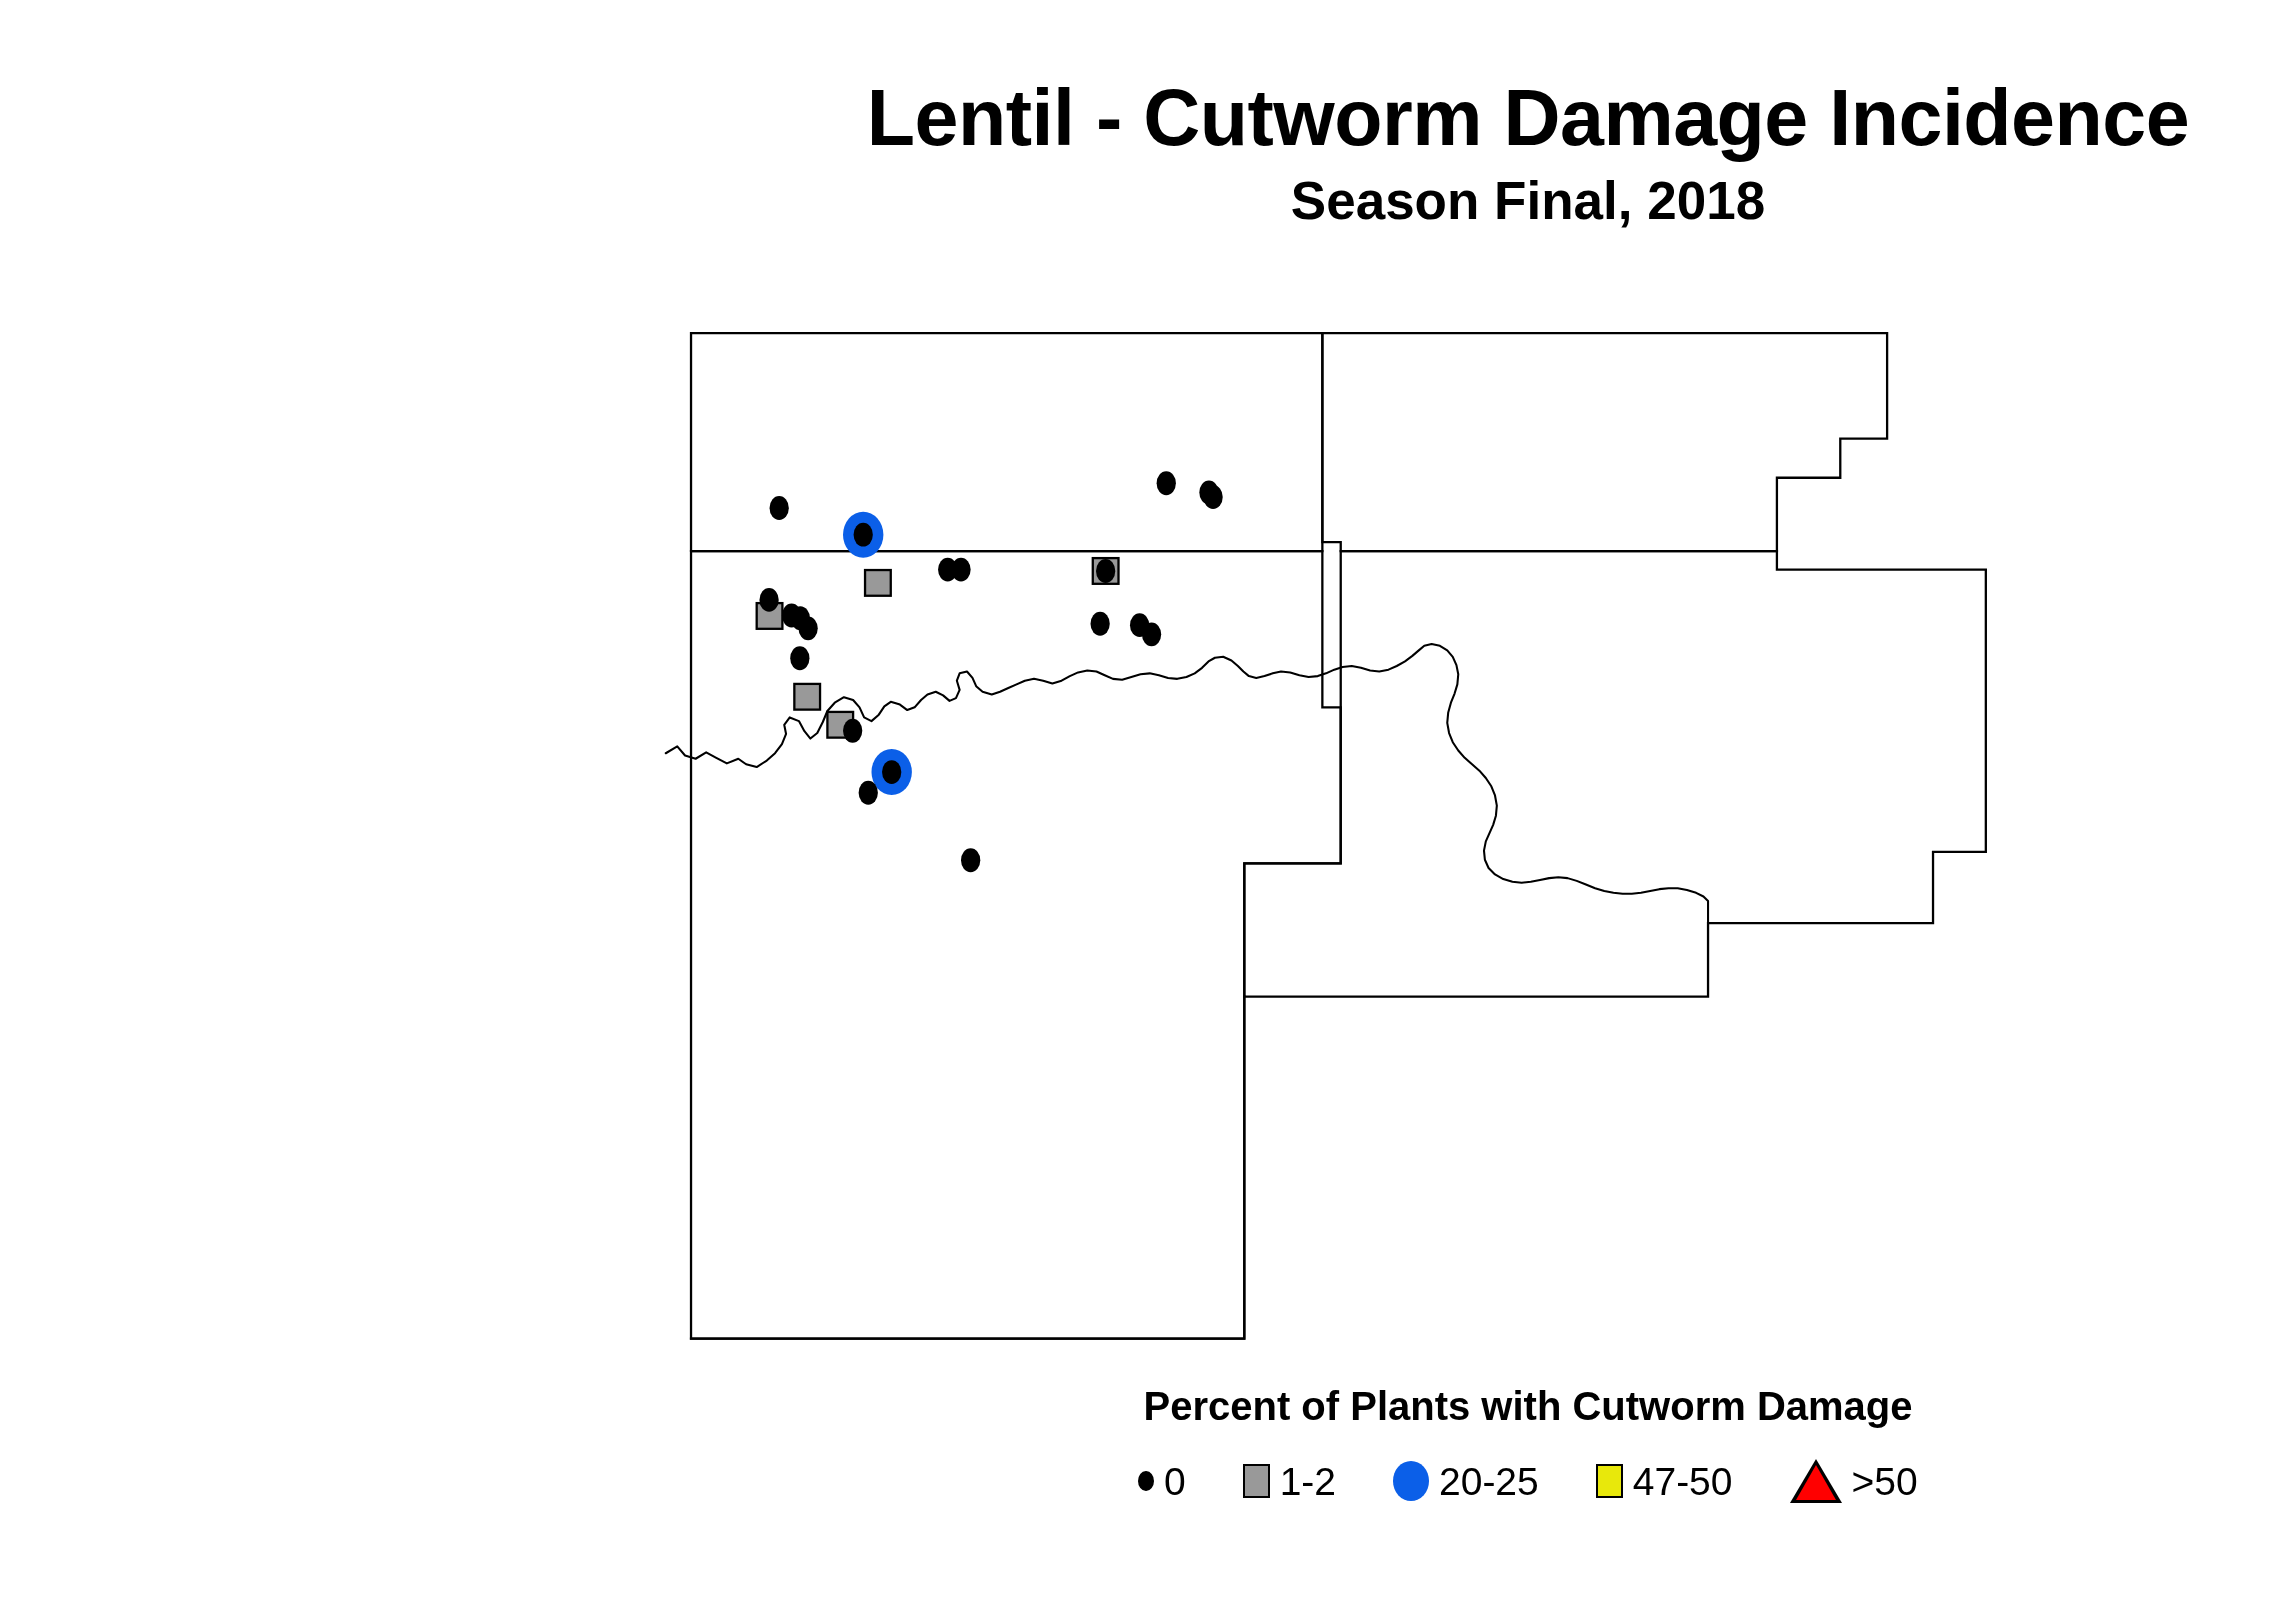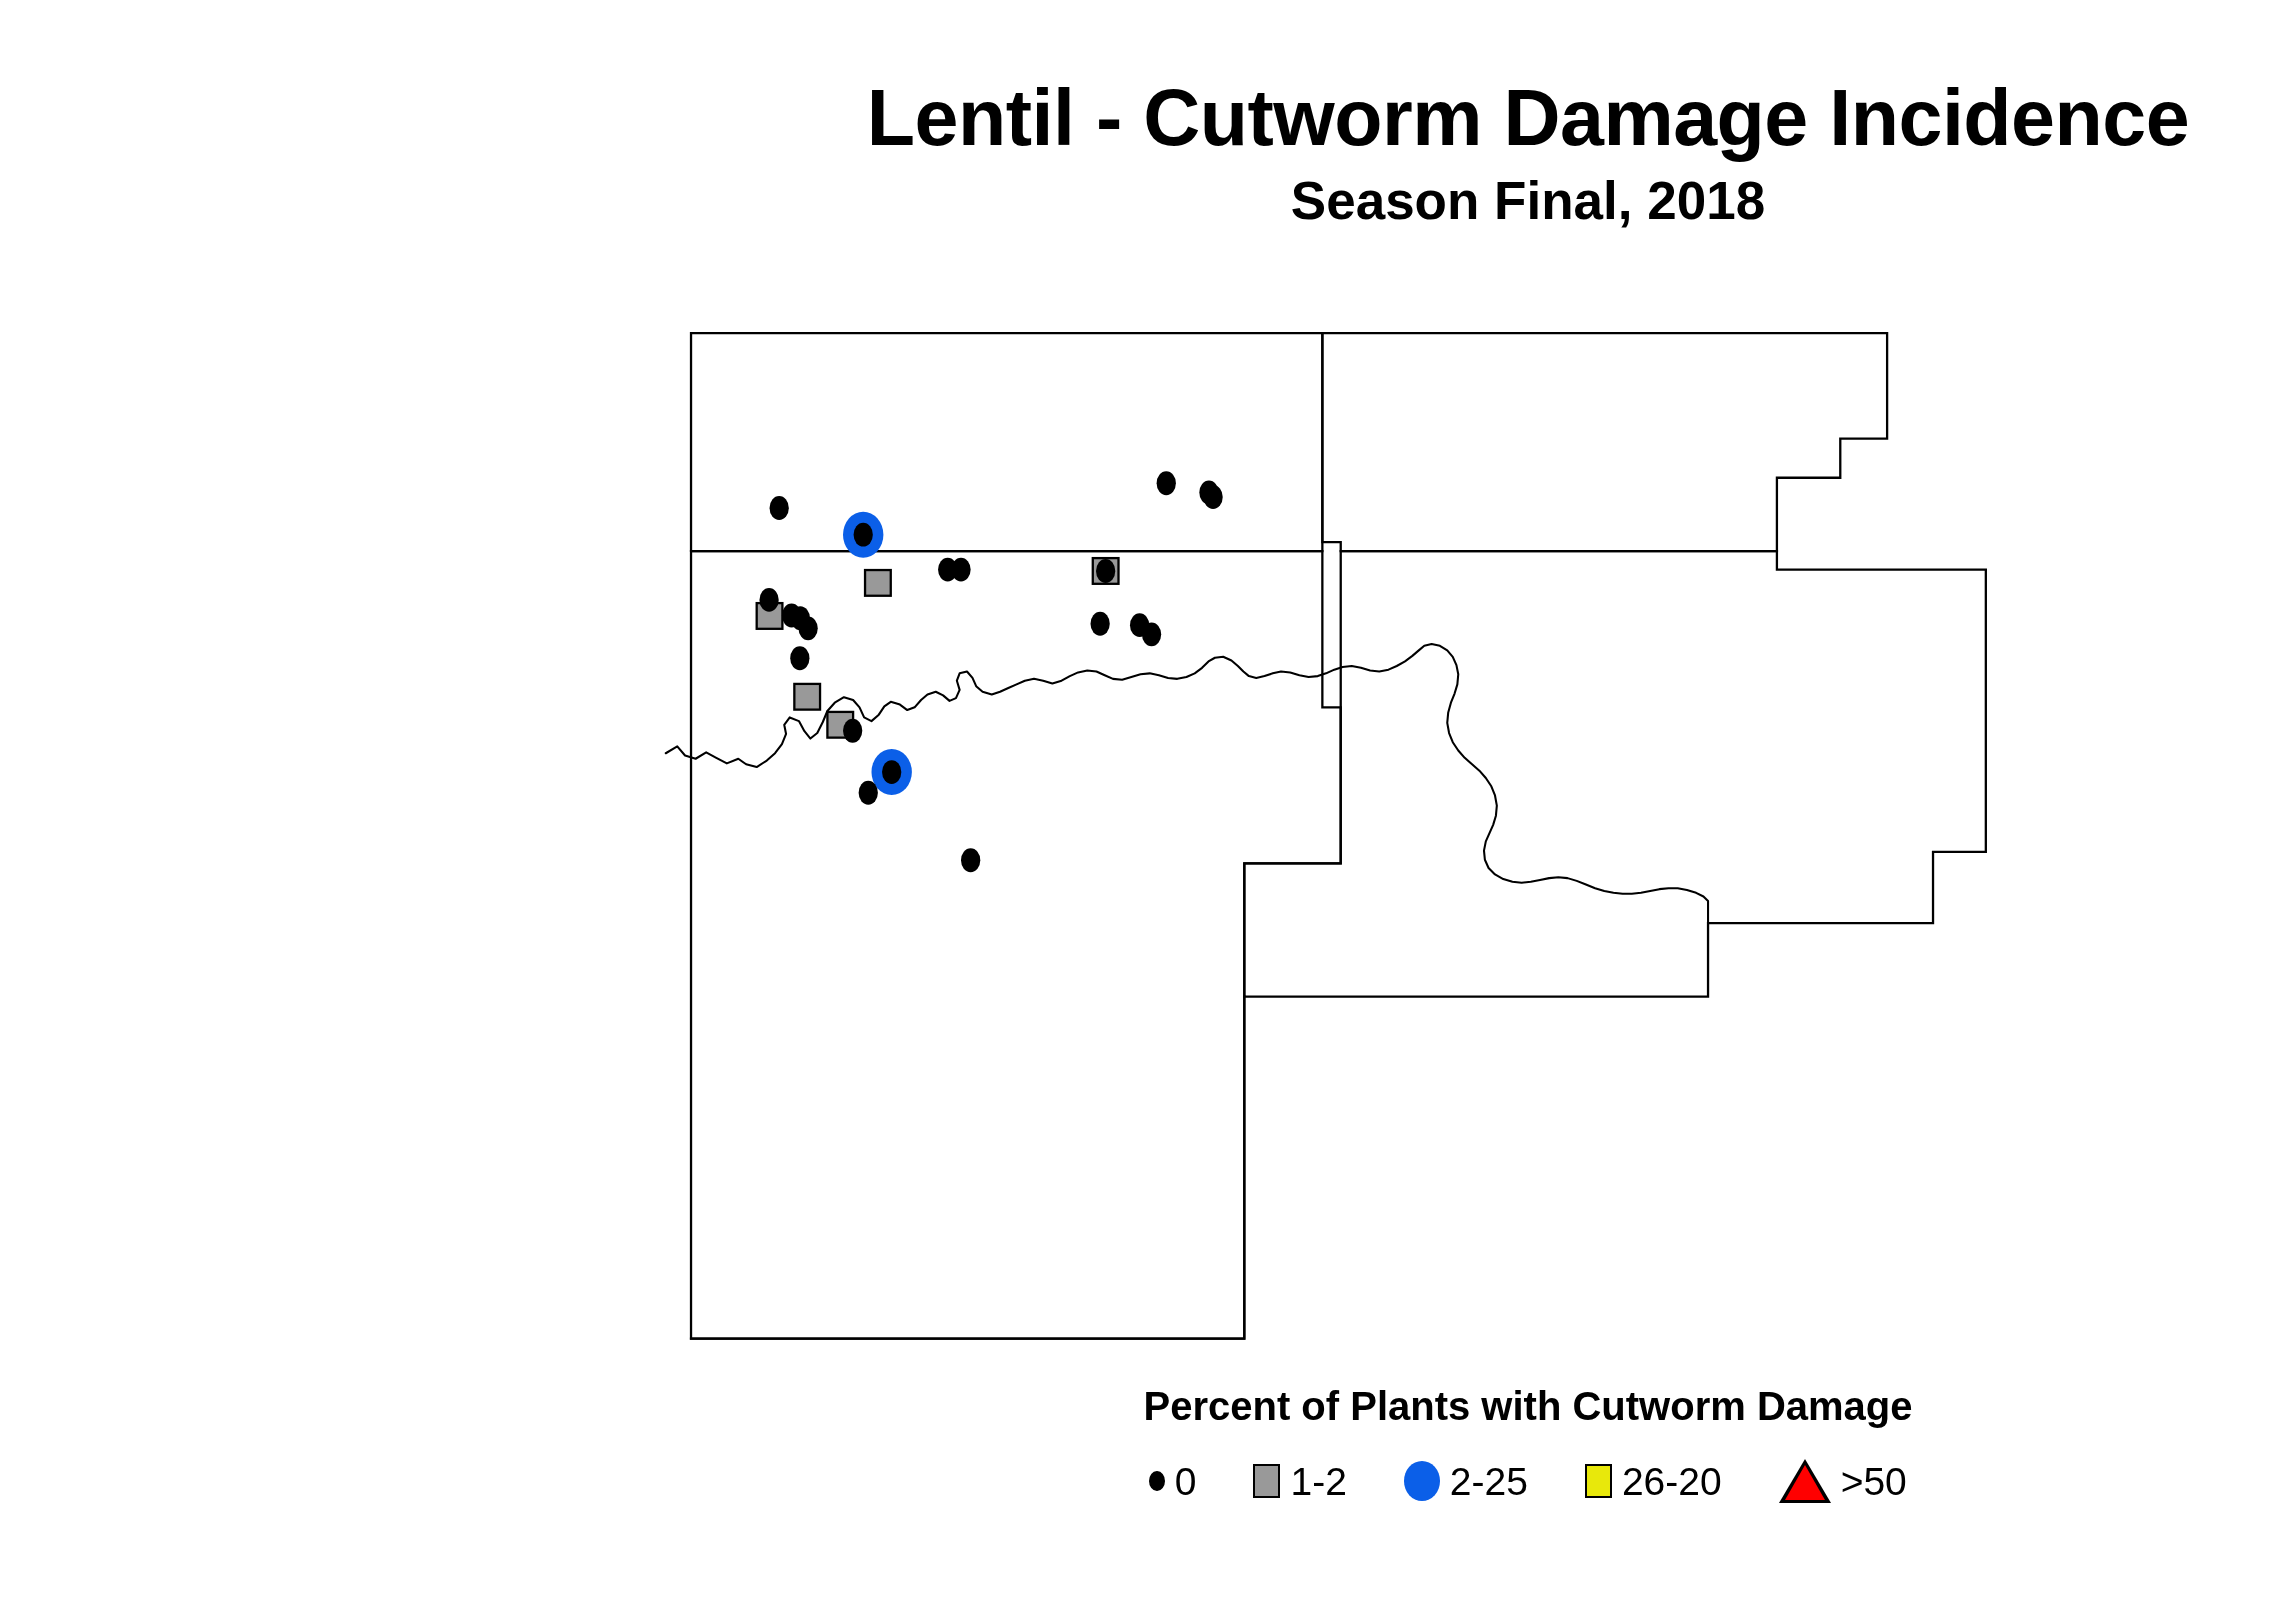--- a/index.html
+++ b/index.html
@@ -186,26 +186,26 @@
         <span class="legend-label">0</span>
       </div>
 
       <div class="legend-item">
         <span class="sym sym-square"></span>
         <span class="legend-label">1-2</span>
       </div>
 
       <div class="legend-item">
         <span class="sym sym-circle"></span>
-        <span class="legend-label">2-25</span>
+        <span class="legend-label">20-25</span>
       </div>
 
       <div class="legend-item">
         <span class="sym sym-square" style="background:#E8E80B;"></span>
-        <span class="legend-label">26-20</span>
+        <span class="legend-label">47-50</span>
       </div>
 
       <div class="legend-item">
         <span class="sym sym-tri"></span>
         <span class="legend-label">&gt;50</span>
       </div>
 
     </div>
   </div>
 

